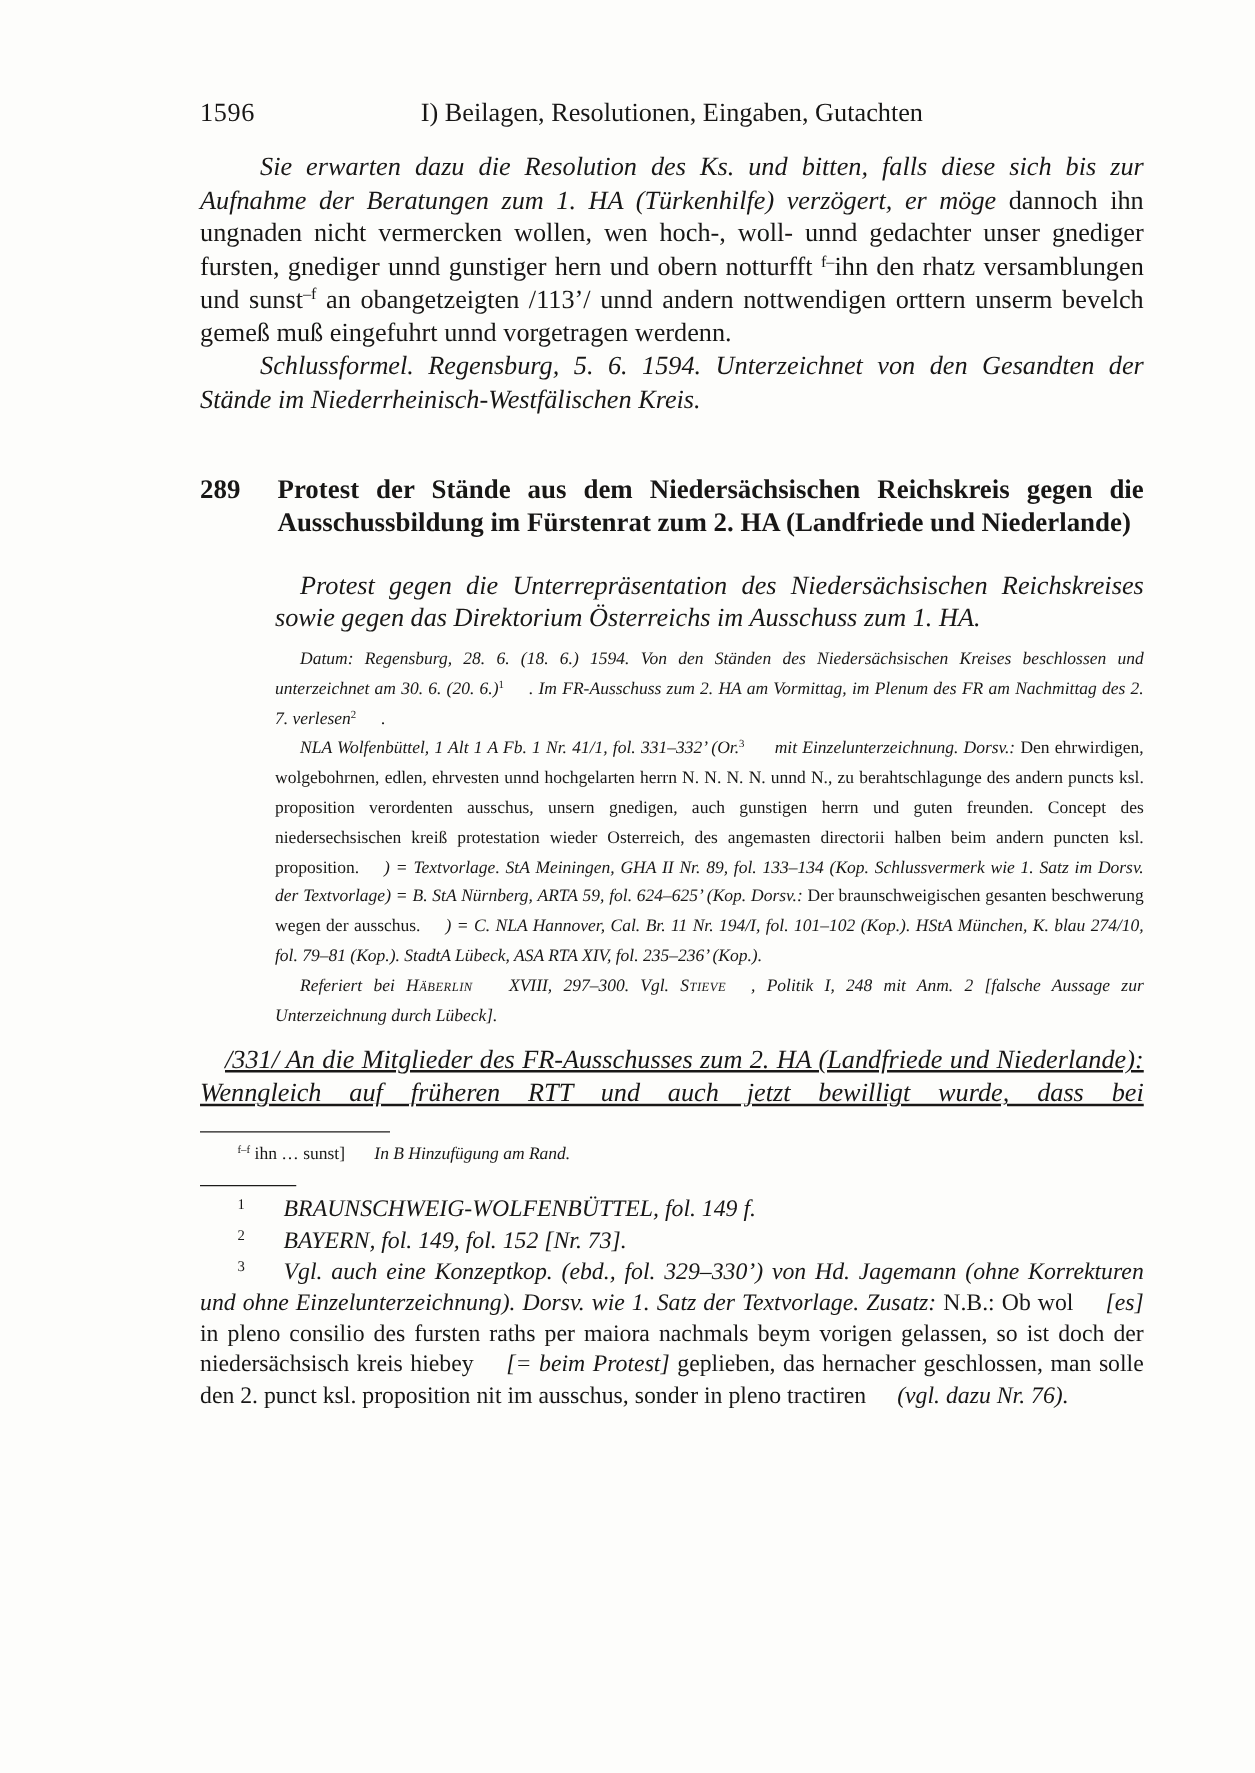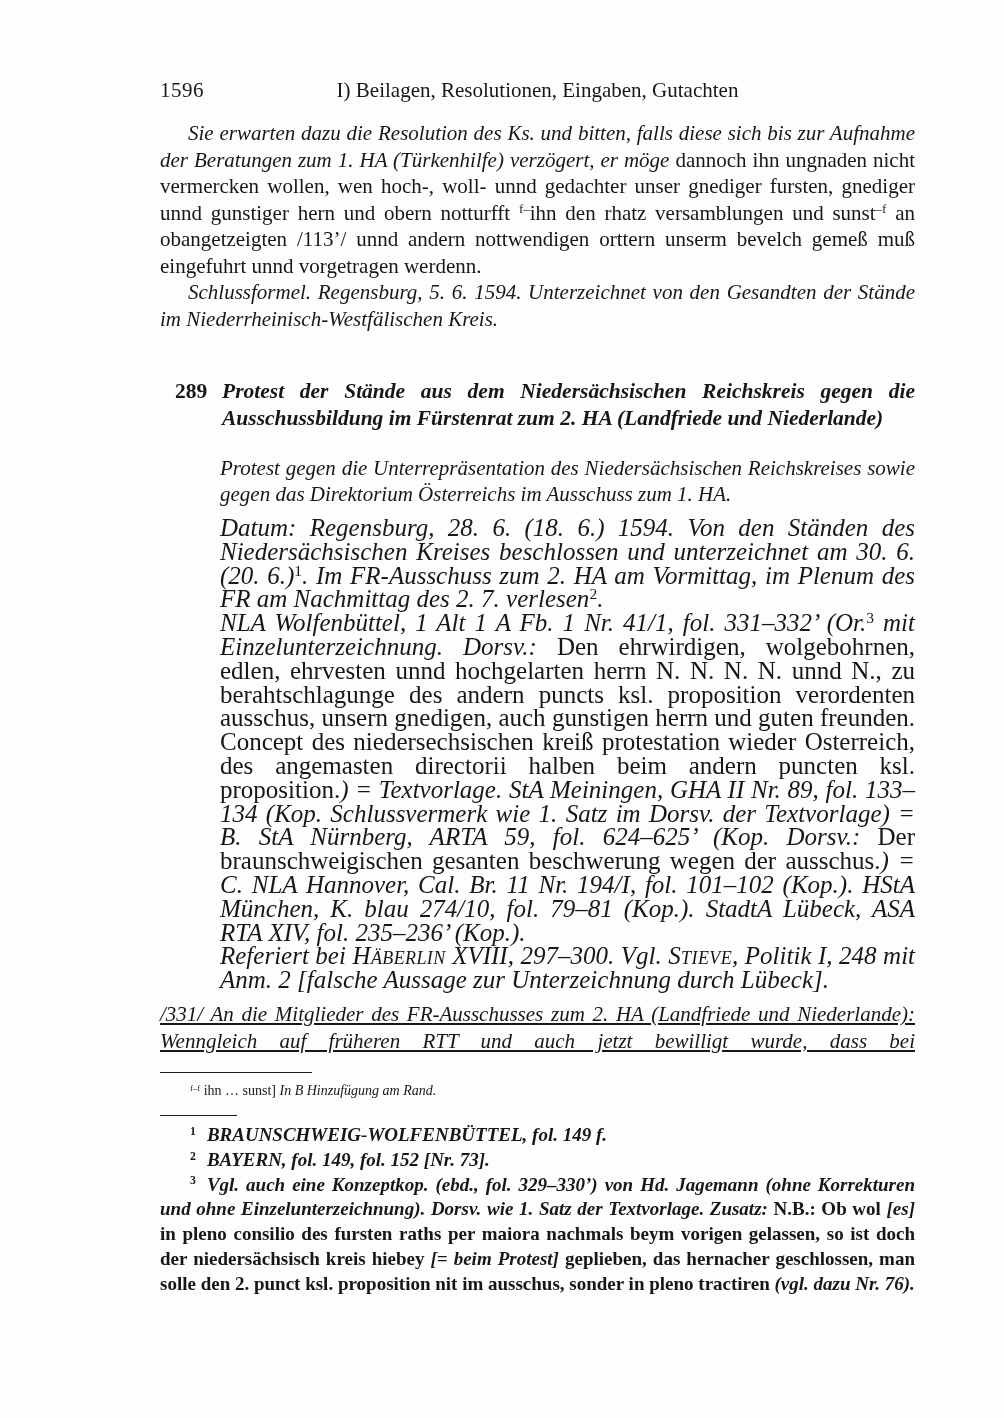--- a/index.html
+++ b/index.html
@@ -19,55 +19,55 @@
   .runtitle{display:block;text-align:center;}
 
   p{margin:0;}
   .main{font-size:21px;line-height:26.5px;text-align:justify;}
   .indent{text-indent:28px;}
 
   .entry-heading{
     display:flex;margin-top:46px;
     font-weight:700;font-size:21.5px;line-height:26.5px;
   }
-  .entry-num{flex:0 0 62px;text-align:center;}
-  .entry-title{flex:1;text-align:justify;font-style:italic;}
+  .entry-num{flex:0 0 62px;}
+  .entry-title{flex:1;text-align:justify;}
 
   .summary{
     margin:25px 0 0 60px;width:695px;
     font-size:21px;line-height:25.5px;text-align:justify;
     font-style:italic;
   }
   .source-note{margin:9px 0 0 60px;width:695px;}
   .source-note p{
-    font-size:25px;line-height:23.8px;text-align:justify;
+    font-size:14px;line-height:23.8px;text-align:justify;
     font-style:italic;
   }
   .entry-text{
     margin-top:9px;
     font-size:21px;line-height:27px;font-style:italic;
     text-align:justify;text-align-last:justify;text-decoration:underline;
   }
 
   .rule{border:0;border-top:1.8px solid #1c1b1a;height:0;}
   .rule-apparatus{width:152px;margin-top:17px;}
   .rule-footnotes{width:77px;margin-top:12px;}
 
   .apparatus{
     margin-top:6px;font-size:14px;line-height:24px;
     text-indent:30px;text-align:justify;
   }
-  .footnotes{margin-top:7px;font-weight:bold;}
+  .footnotes{margin-top:7px;}
   .footnote{
     font-size:19px;line-height:24.8px;
     text-indent:30px;text-align:justify;
   }
   .fn-num{margin-right:11px;}
 
-  .seg-i{font-style:italic;}
+  .seg-i{font-style:italic;margin-left:20px;}
   .seg-r{font-style:normal;}
   .seg-sc{font-style:italic;font-variant:small-caps;letter-spacing:0.4px;}
   .seg-sup,.fn-num{
     font-style:normal;font-size:0.62em;
     vertical-align:0.52em;line-height:0;
   }
 </style>
 </head>
 <body>
 

